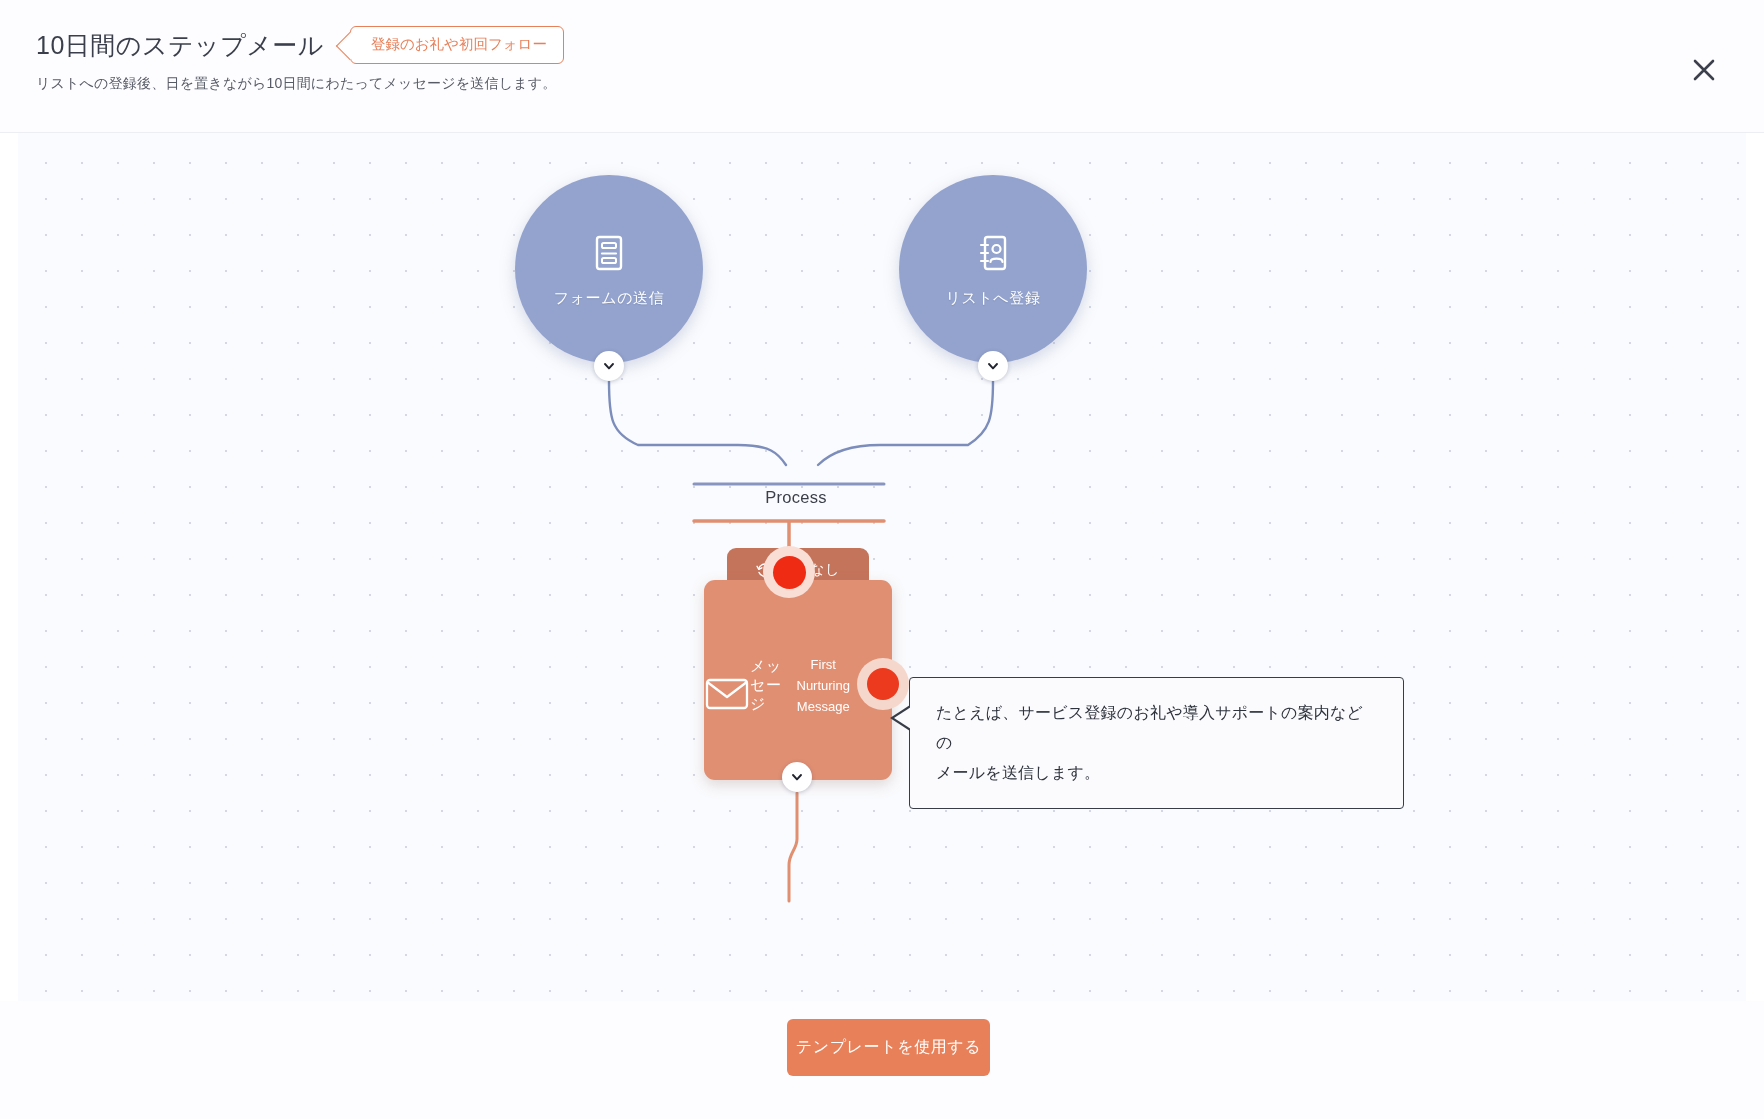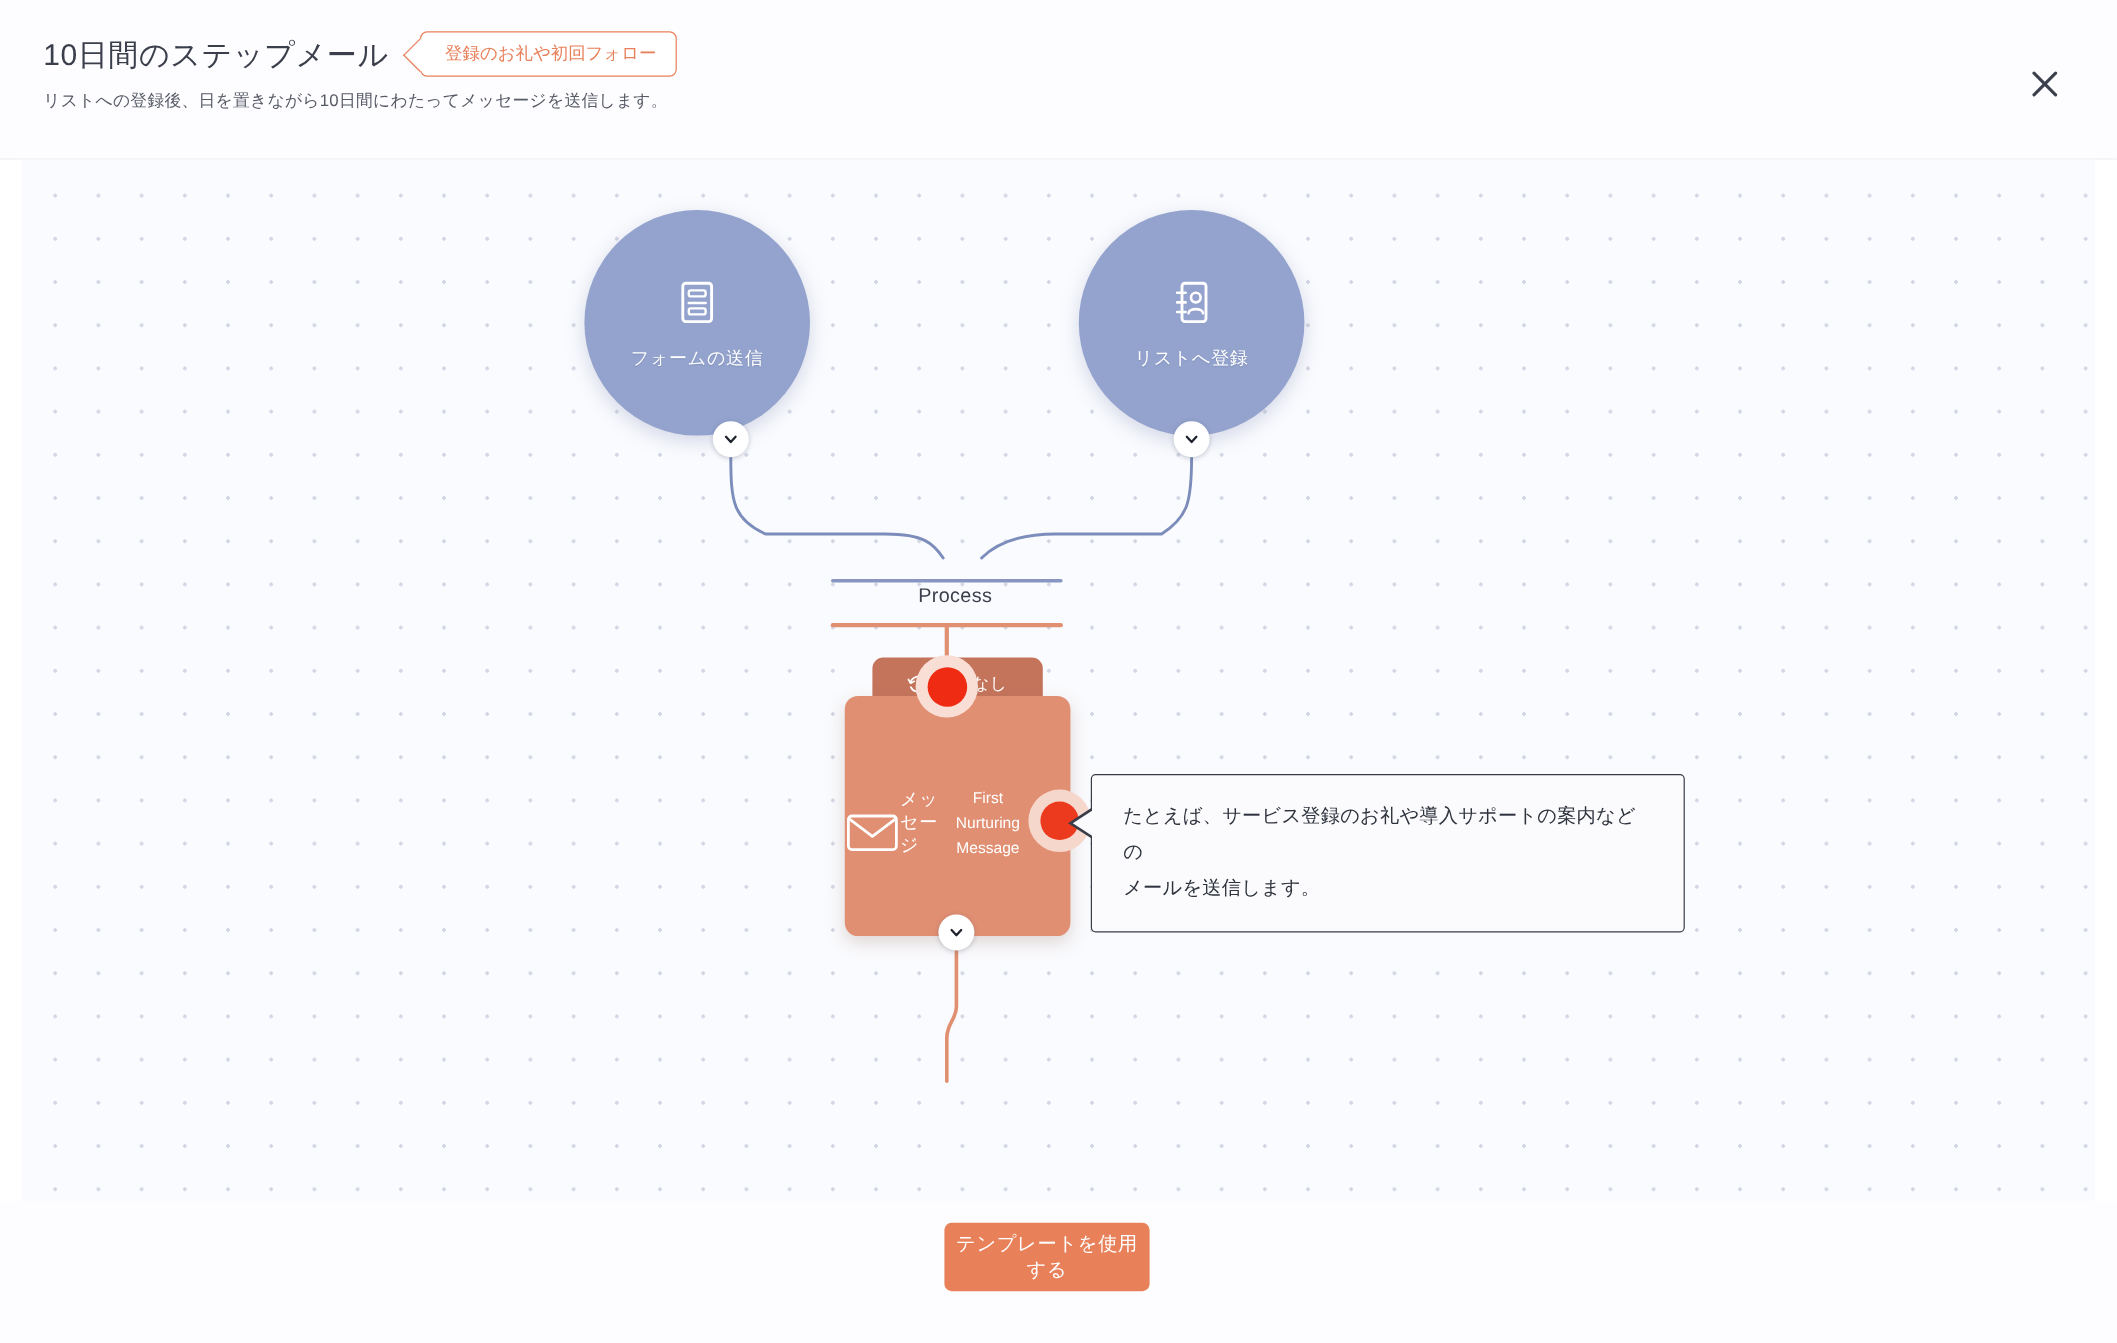--- a/index.html
+++ b/index.html
@@ -121,21 +121,21 @@
     justify-content: center;
     cursor: pointer;
   }
   .trigger .ticon { margin-bottom: 10px; }
   .trigger .tlabel {
     color: #ffffff;
     font-size: 15px;
     letter-spacing: 0.6px;
     text-shadow: 0 1px 1px rgba(80,95,140,0.25);
   }
-  #trigger-form { left: 469px; top: 42px; }
+  #trigger-form { left: 497px; top: 42px; }
   #trigger-list { left: 881px; top: 42px; }
 
   .chev {
     position: absolute;
     width: 30px;
     height: 30px;
     border-radius: 50%;
     background: #ffffff;
     box-shadow: 0 1px 4px rgba(60,70,100,0.28);
     display: flex;
@@ -297,36 +297,36 @@
     content: "";
     position: absolute;
     left: -16px;
     top: 29px;
     width: 0; height: 0;
     border-top: 11px solid transparent;
     border-bottom: 11px solid transparent;
     border-right: 17px solid #fbfbfd;
   }
   #tip-trigger { left: 799px; top: 285px; width: 487px; }
-  #tip-message { left: 891px; top: 512px; width: 495px; }
+  #tip-message { left: 891px; top: 544px; width: 495px; }
 
   
   .footer {
     position: absolute;
     left: 0;
     top: 1001px;
     width: 1764px;
     height: 118px;
     background: #fdfdff;
   }
   .use-btn {
     position: absolute;
     left: 787px;
     top: 18px;
-    width: 171px;
+    width: 203px;
     height: 57px;
     border: none;
     border-radius: 6px;
     background: #e8805a;
     color: #ffffff;
     font-size: 16px;
     font-family: "Liberation Sans", "DejaVu Sans", sans-serif;
     letter-spacing: 0.6px;
     cursor: pointer;
   }

